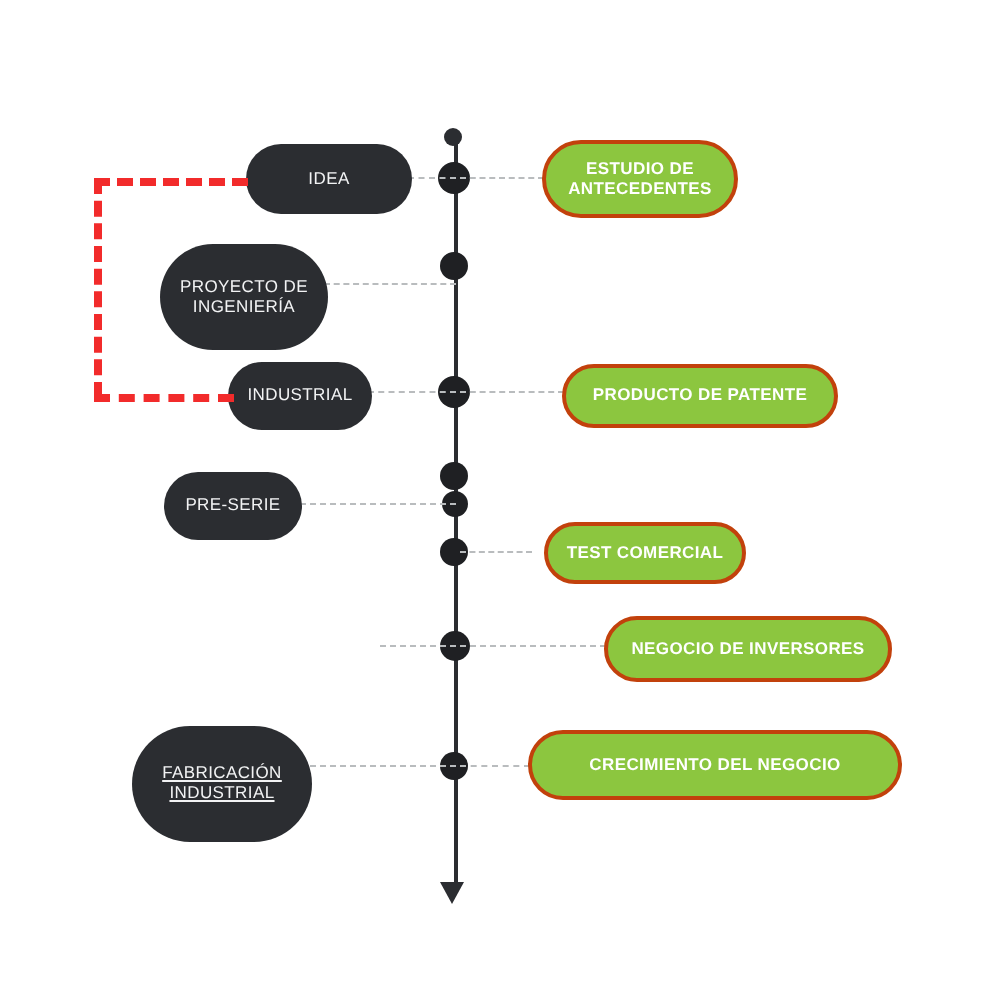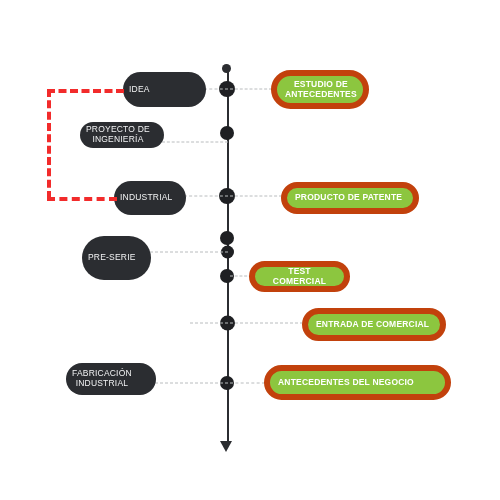--- a/index.html
+++ b/index.html
@@ -62,36 +62,37 @@
     height: 0;
     border-top: 1px dashed #b9bcbe;
     transform: translateY(-50%);
   }
 
   
   .pill {
     position: absolute;
     display: flex;
     align-items: center;
+    justify-content: center;
     text-align: center;
     border-radius: 999px;
     box-sizing: border-box;
     line-height: 1.15;
     letter-spacing: 0.2px;
   }
   .pill-dark {
     background: #2b2d31;
     color: #f2f3f4;
     font-size: 8.5px;
     font-weight: 400;
     padding: 2px 6px;
   }
   .pill-green {
     background: #8cc63f;
-    border: 6px solid #c2410c;
+    border: 2px solid #c2410c;
     color: #ffffff;
     font-size: 8.5px;
     font-weight: bold;
     padding: 2px 8px;
   }
   .pill-label {
     display: block;
     white-space: pre-line;
   }
 
@@ -135,49 +136,49 @@
   <div class="connector" style="left:150px;top:252px;width:78px;"></div>
   <div class="connector" style="left:230px;top:276px;width:36px;"></div>
   <div class="connector" style="left:190px;top:323px;width:38px;"></div>
   <div class="connector" style="left:230px;top:323px;width:73px;"></div>
   <div class="connector" style="left:155px;top:383px;width:73px;"></div>
   <div class="connector" style="left:230px;top:383px;width:35px;"></div>
 
   <div class="pill pill-dark" style="left:123px;top:72px;width:83px;height:35px;">
     <span class="pill-label">IDEA</span>
   </div>
-  <div class="pill pill-dark" style="left:80px;top:122px;width:84px;height:26px;">
+  <div class="pill pill-dark" style="left:80px;top:122px;width:84px;height:53px;">
     <span class="pill-label">PROYECTO DE
 INGENIERÍA</span>
   </div>
   <div class="pill pill-dark" style="left:114px;top:181px;width:72px;height:34px;">
     <span class="pill-label">INDUSTRIAL</span>
   </div>
-  <div class="pill pill-dark" style="left:82px;top:236px;width:69px;height:44px;">
+  <div class="pill pill-dark" style="left:82px;top:236px;width:69px;height:34px;">
     <span class="pill-label">PRE-SERIE</span>
   </div>
-  <div class="pill pill-dark" style="left:66px;top:363px;width:90px;height:32px;">
+  <div class="pill pill-dark" style="left:66px;top:363px;width:90px;height:58px;text-decoration:underline;">
     <span class="pill-label">FABRICACIÓN
 INDUSTRIAL</span>
   </div>
 
   <div class="pill pill-green" style="left:271px;top:70px;width:98px;height:39px;">
     <span class="pill-label">ESTUDIO DE
 ANTECEDENTES</span>
   </div>
   <div class="pill pill-green" style="left:281px;top:182px;width:138px;height:32px;">
     <span class="pill-label">PRODUCTO DE PATENTE</span>
   </div>
-  <div class="pill pill-green" style="left:249px;top:261px;width:101px;height:31px;">
+  <div class="pill pill-green" style="left:272px;top:261px;width:101px;height:31px;">
     <span class="pill-label">TEST COMERCIAL</span>
   </div>
   <div class="pill pill-green" style="left:302px;top:308px;width:144px;height:33px;">
-    <span class="pill-label">ENTRADA DE COMERCIAL</span>
+    <span class="pill-label">NEGOCIO DE INVERSORES</span>
   </div>
   <div class="pill pill-green" style="left:264px;top:365px;width:187px;height:35px;">
-    <span class="pill-label">ANTECEDENTES DEL NEGOCIO</span>
+    <span class="pill-label">CRECIMIENTO DEL NEGOCIO</span>
   </div>
 
   <div class="redline redline-h" style="left:47px;top:89px;width:77px;"></div>
   <div class="redline redline-v" style="left:47px;top:89px;height:110px;"></div>
   <div class="redline redline-h" style="left:47px;top:197px;width:70px;"></div>
 
 </div>
 
 </body></html>

